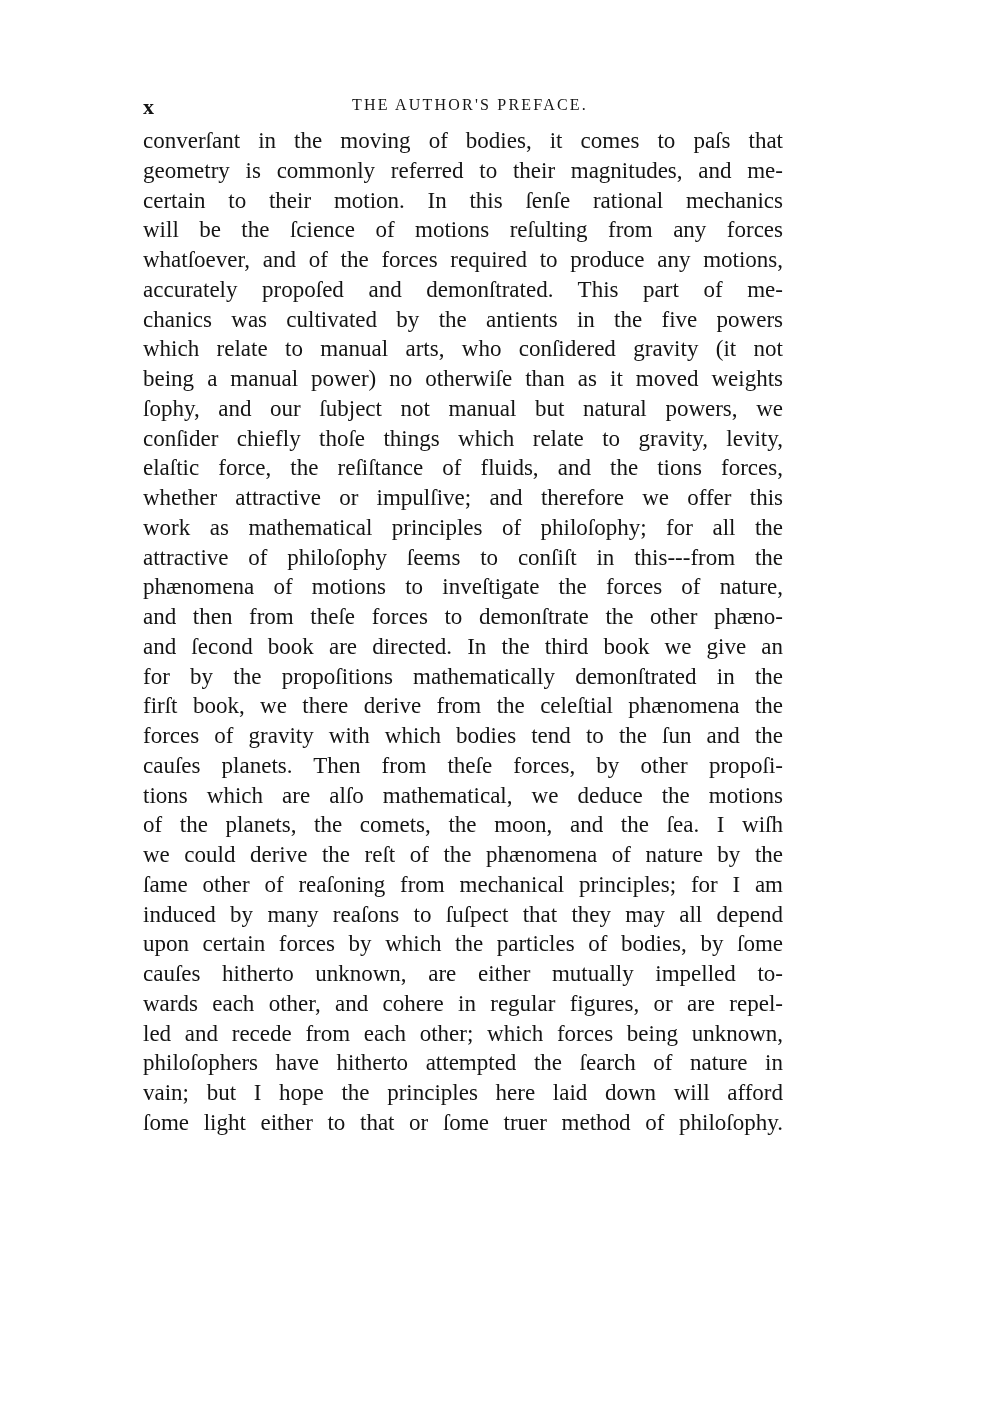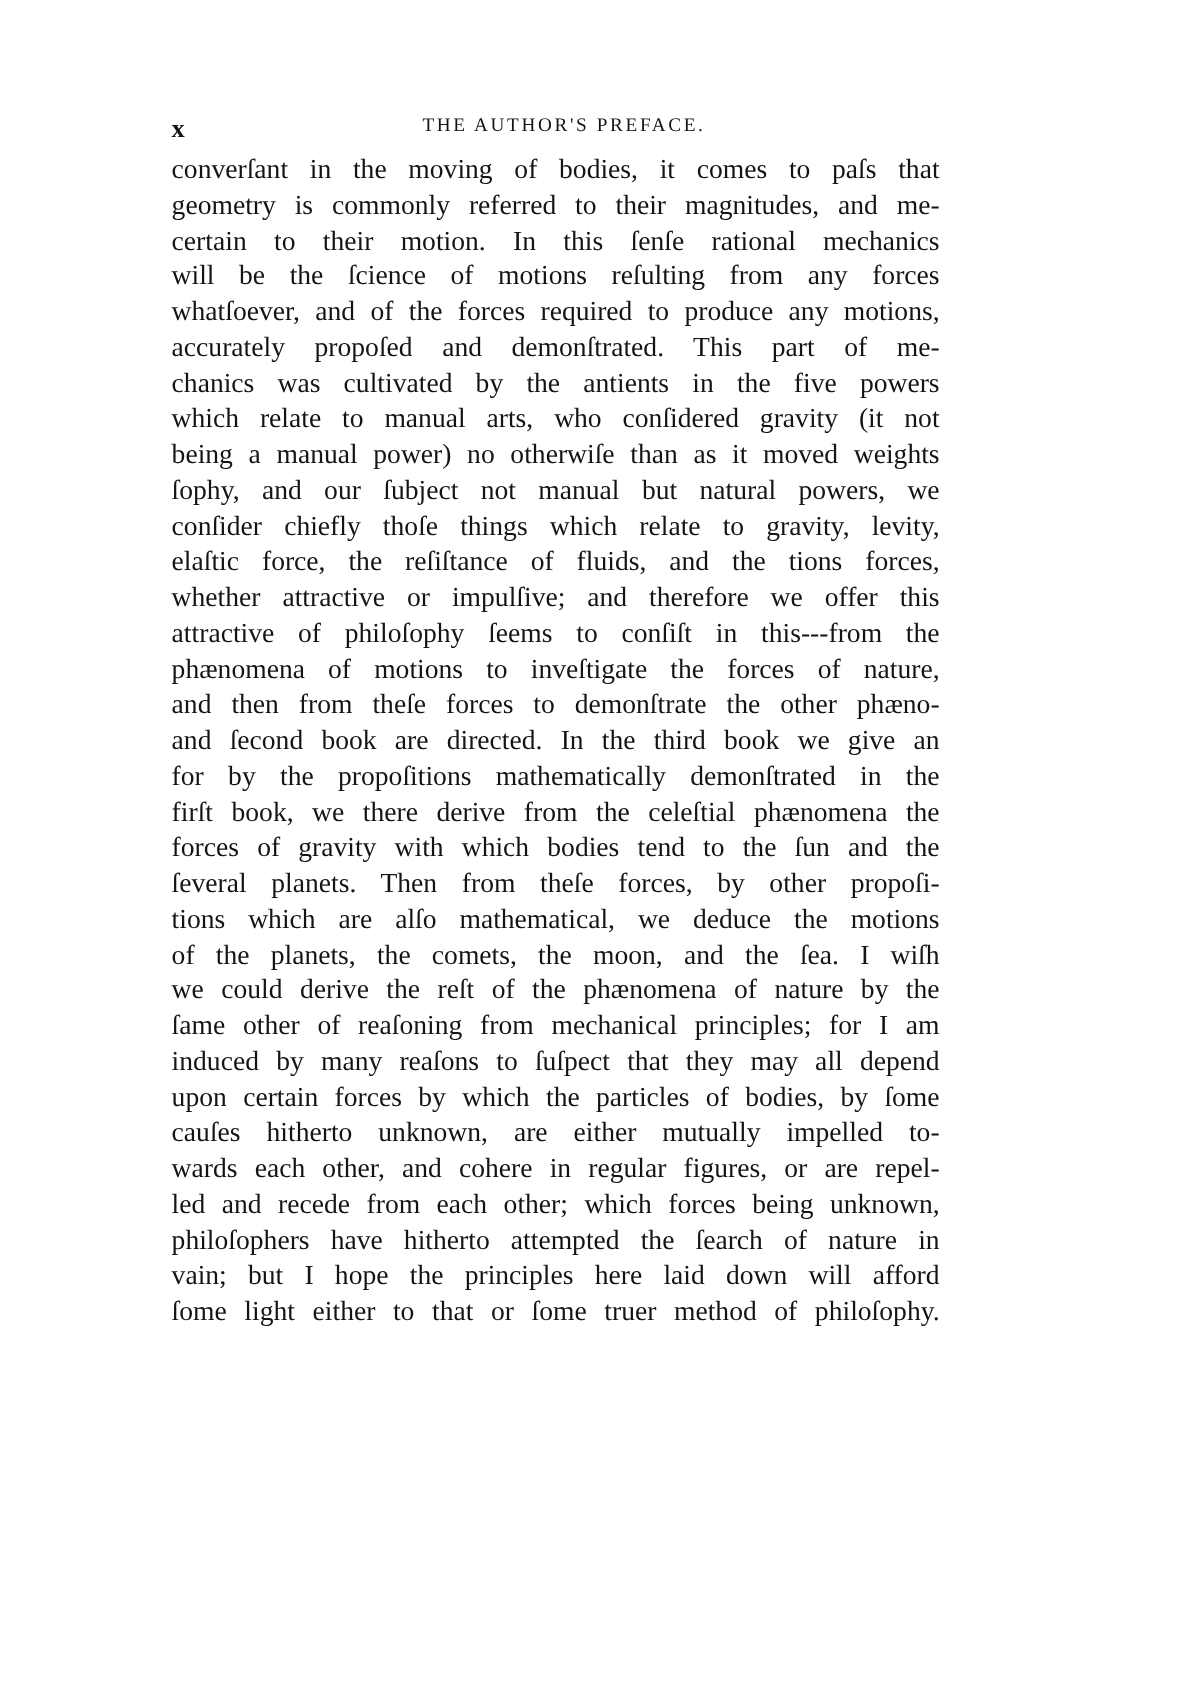--- a/index.html
+++ b/index.html
@@ -76,28 +76,29 @@
       <span class="line">will be the ſcience of motions reſulting from any forces</span>
       <span class="line">whatſoever, and of the forces required to produce any motions,</span>
       <span class="line">accurately propoſed and demonſtrated. This part of me-</span>
       <span class="line">chanics was cultivated by the antients in the five powers</span>
       <span class="line">which relate to manual arts, who conſidered gravity (it not</span>
       <span class="line">being a manual power) no otherwiſe than as it moved weights</span>
       <span class="line">ſophy, and our ſubject not manual but natural powers, we</span>
       <span class="line">conſider chiefly thoſe things which relate to gravity, levity,</span>
       <span class="line">elaſtic force, the reſiſtance of fluids, and the tions forces,</span>
       <span class="line">whether attractive or impulſive; and therefore we offer this</span>
+      <span class="line">work as mathematical principles of philoſophy; for all the</span>
       <span class="line">attractive of philoſophy ſeems to conſiſt in this---from the</span>
       <span class="line">phænomena of motions to inveſtigate the forces of nature,</span>
       <span class="line">and then from theſe forces to demonſtrate the other phæno-</span>
       <span class="line">and ſecond book are directed. In the third book we give an</span>
       <span class="line">for by the propoſitions mathematically demonſtrated in the</span>
       <span class="line">firſt book, we there derive from the celeſtial phænomena the</span>
       <span class="line">forces of gravity with which bodies tend to the ſun and the</span>
-      <span class="line">ſeveral planets. Then from theſe forces, by other propoſi-</span>
+      <span class="line">cauſes planets. Then from theſe forces, by other propoſi-</span>
       <span class="line">tions which are alſo mathematical, we deduce the motions</span>
       <span class="line">of the planets, the comets, the moon, and the ſea. I wiſh</span>
       <span class="line">we could derive the reſt of the phænomena of nature by the</span>
       <span class="line">ſame other of reaſoning from mechanical principles; for I am</span>
       <span class="line">induced by many reaſons to ſuſpect that they may all depend</span>
       <span class="line">upon certain forces by which the particles of bodies, by ſome</span>
       <span class="line">cauſes hitherto unknown, are either mutually impelled to-</span>
       <span class="line">wards each other, and cohere in regular figures, or are repel-</span>
       <span class="line">led and recede from each other; which forces being unknown,</span>
       <span class="line">philoſophers have hitherto attempted the ſearch of nature in</span>

